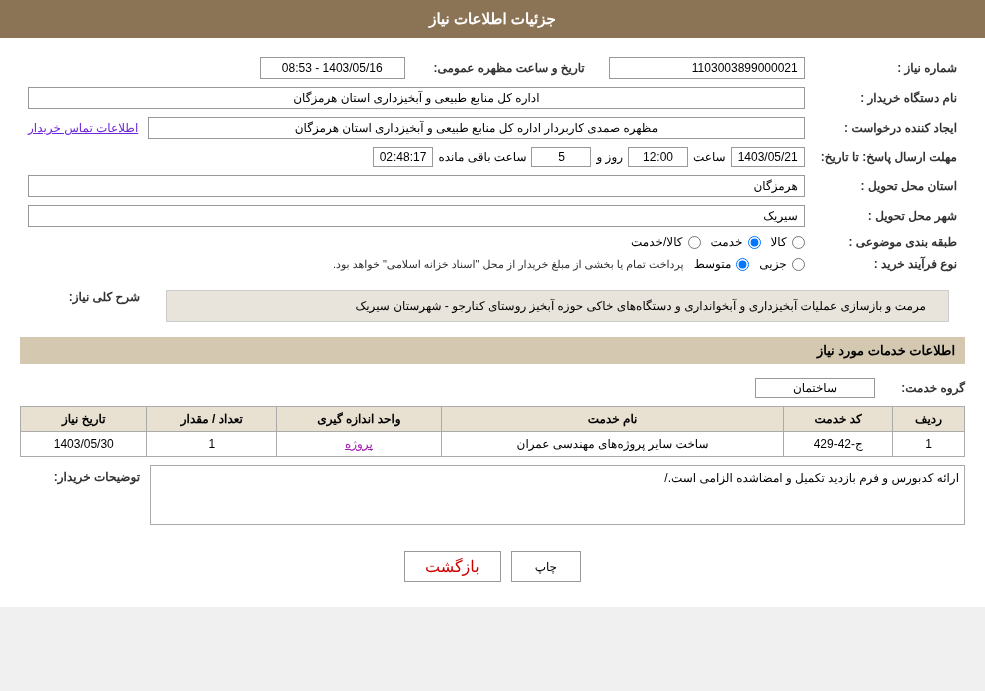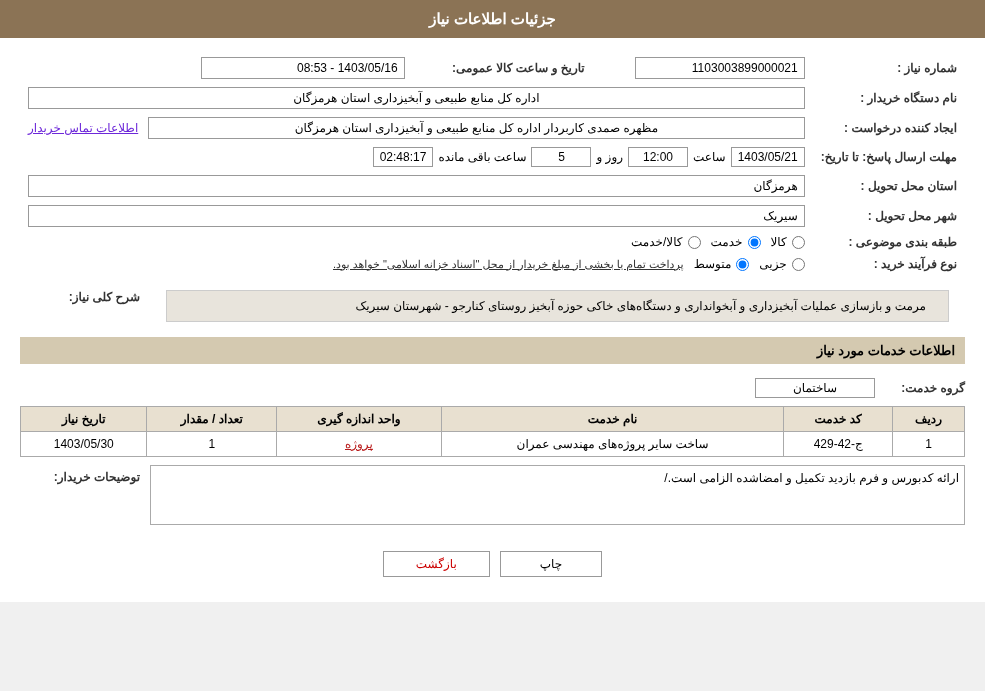--- a/index.html
+++ b/index.html
@@ -103,32 +103,32 @@
     .bottom-buttons {
       text-align: center;
       padding: 15px 0 10px 0;
       display: flex;
       justify-content: center;
       gap: 10px;
     }
     .btn-print {
       background: #fff;
       border: 1px solid #999;
-      padding: 5px 39px;
+      padding: 5px 23px;
       cursor: pointer;
       font-family: Tahoma, Arial, sans-serif;
       font-size: 12px;
     }
     .btn-back {
       background: #fff;
       border: 1px solid #999;
-      padding: 5px 32px;
+      padding: 5px 20px;
       cursor: pointer;
       font-family: Tahoma, Arial, sans-serif;
-      font-size: 12px;
+      font-size: 16px;
       color: #cc0000;
     }
     .gray-box {
       background: #e8e4dc;
       border: 1px solid #ccc;
       padding: 8px 22px;
       margin: 5px 16px;
       text-align: right;
     }
     .inline-box {
@@ -166,27 +166,27 @@
   </div>
 
   <div class="content-area">
 
     <table class="info-table">
 
       <tbody>
           <tr>
         <td class="label-cell" style="width:120px;">شماره نیاز :</td>
         <td style="width:220px;">
-          <div class="bordered-input" style="width:170px;">
+          <div class="bordered-input" style="width:196px;">
             <span>1103003899000021</span>
           </div>
         </td>
-        <td class="label-cell" style="width:180px;">تاریخ و ساعت کالا عمومی:</td>
+        <td class="label-cell" style="width:180px;">تاریخ و ساعت مظهره عمومی:</td>
         <td>
-          <div class="bordered-input" style="width:204px;">
+          <div class="bordered-input" style="width:145px;text-align:center;">
             <span>1403/05/16 - 08:53</span>
           </div>
         </td>
       </tr>
 
       <tr>
         <td class="label-cell">نام دستگاه خریدار :</td>
         <td colspan="3">
           <div class="full-width-input" style="text-align:center;margin-left:41px;">
             <span>اداره کل منابع طبیعی و آبخیزداری استان هرمزگان</span>
@@ -272,21 +272,21 @@
         <td colspan="3">
           <div class="radio-group">
             <div class="radio-item">
               <input type="radio" name="farayand" style="">
               <span>جزیی</span>
             </div>
             <div class="radio-item">
               <input type="radio" name="farayand" checked="" style="">
               <span>متوسط</span>
             </div>
-            <span style="font-size:11px; color:#333;text-decoration:underline;">پرداخت تمام یا بخشی از مبلغ خریدار از محل "اسناد خزانه اسلامی" خواهد بود.</span>
+            <span style="font-size:11px; color:#333;">پرداخت تمام یا بخشی از مبلغ خریدار از محل "اسناد خزانه اسلامی" خواهد بود.</span>
           </div>
         </td>
       </tr>
     </tbody>
       </table>
 
     <div style="display:flex; align-items:flex-start; gap:10px; margin:8px 0;">
       <div class="gray-box" style="flex:1;">
         <span>مرمت و بازسازی عملیات آبخیزداری و آبخوانداری و دستگاه‌های خاکی حوزه آبخیز روستای کنارجو - شهرستان سیریک</span>
       </div>
@@ -315,21 +315,21 @@
           <th>واحد اندازه گیری</th>
           <th>تعداد / مقدار</th>
           <th>تاریخ نیاز</th>
         </tr>
       </thead>
       <tbody id="services-tbody">
       <tr>
         <td>1</td>
         <td>ج-42-429</td>
         <td>ساخت سایر پروژه‌های مهندسی عمران</td>
-        <td style="color:#b91c1c; text-decoration:underline; cursor:pointer;">پروژه</td>
+        <td style="color:#a21caf; text-decoration:underline; cursor:pointer;">پروژه</td>
         <td>1</td>
         <td>1403/05/30</td>
       </tr>
         </tbody>
     </table>
 
     <div style="display:flex; align-items:flex-start; gap:10px; margin:8px 0;">
       <div style="flex:1;">
         <textarea class="textarea-box" readonly="" style="">ارائه کدبورس و فرم بازدید تکمیل و امضاشده الزامی است./</textarea>
       </div>

